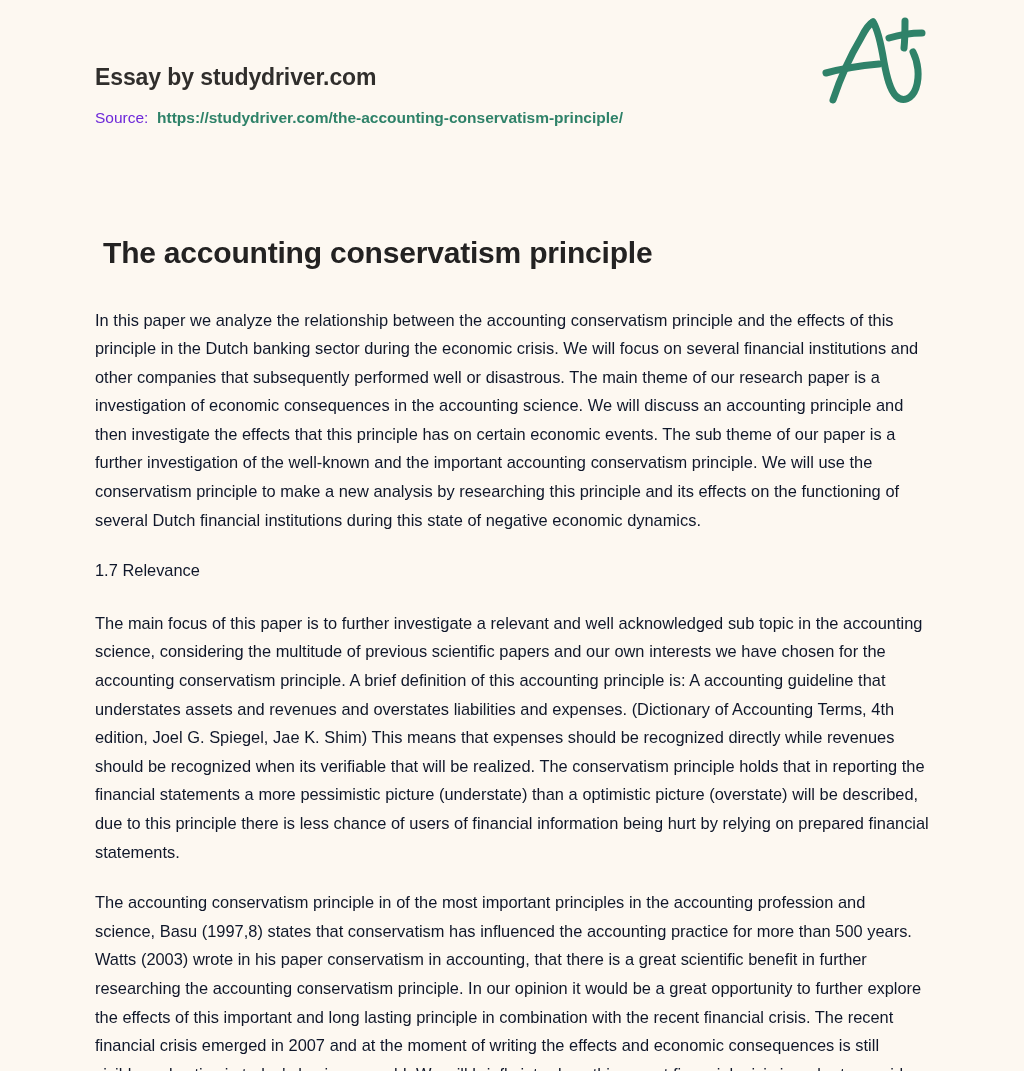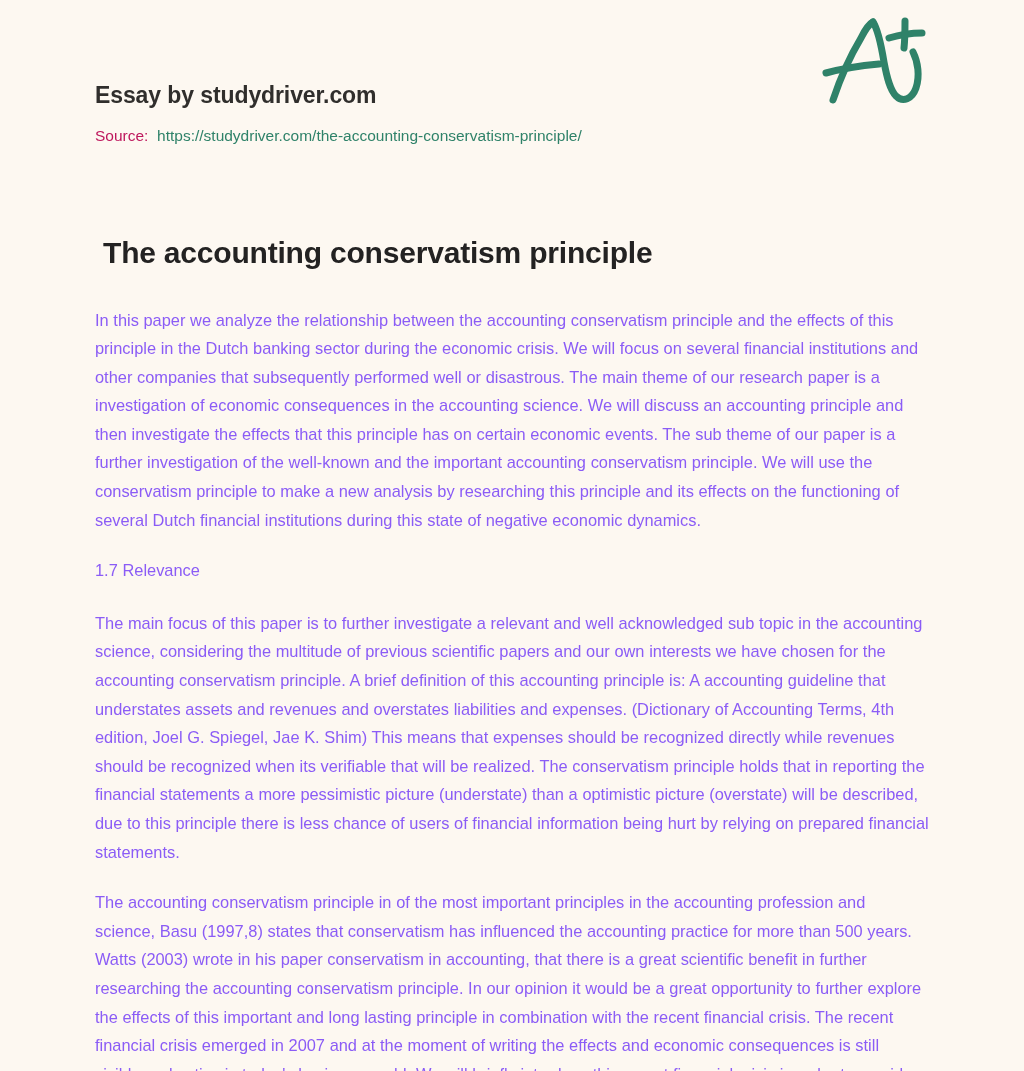--- a/index.html
+++ b/index.html
@@ -18,21 +18,21 @@
     position: relative;
     width: 1024px;
     height: 1071px;
     box-sizing: border-box;
     padding: 0 95px 0 95px;
   }
 
   
   .header {
     position: relative;
-    padding-top: 82px;
+    padding-top: 64px;
     height: 120px;
     box-sizing: border-box;
   }
 
   .essay-by {
     font-size: 23px;
     font-weight: bold;
     color: #302e2c;
     letter-spacing: -0.1px;
     line-height: 1.2;
@@ -40,25 +40,26 @@
   }
 
   .source-line {
     margin-top: 16px;
     font-size: 15.5px;
     line-height: 1.3;
     color: #8a8782;
     white-space: nowrap;
   }
   .source-label {
-    color: #be185d;
+    color: #6d28d9;
   }
   .source-url {
     color: #2f8269;
     text-decoration: none;
+    font-weight: bold;
   }
 
   .logo {
     position: absolute;
     top: 12px;
     right: -8px;
     width: 120px;
     height: 100px;
     pointer-events: none;
   }
@@ -76,21 +77,21 @@
 
   
   .body-copy {
     padding-top: 26px;
   }
 
   .para {
     margin: 0 0 22px 0;
     font-size: 16.4px;
     line-height: 28.6px;
-    color: #8b5cf6;
+    color: #0f172a;
     text-align: left;
     word-spacing: 0.1px;
   }
 
   .para:last-child {
     margin-bottom: 0;
   }
 
   .para.section-label {
     margin-bottom: 24px;

